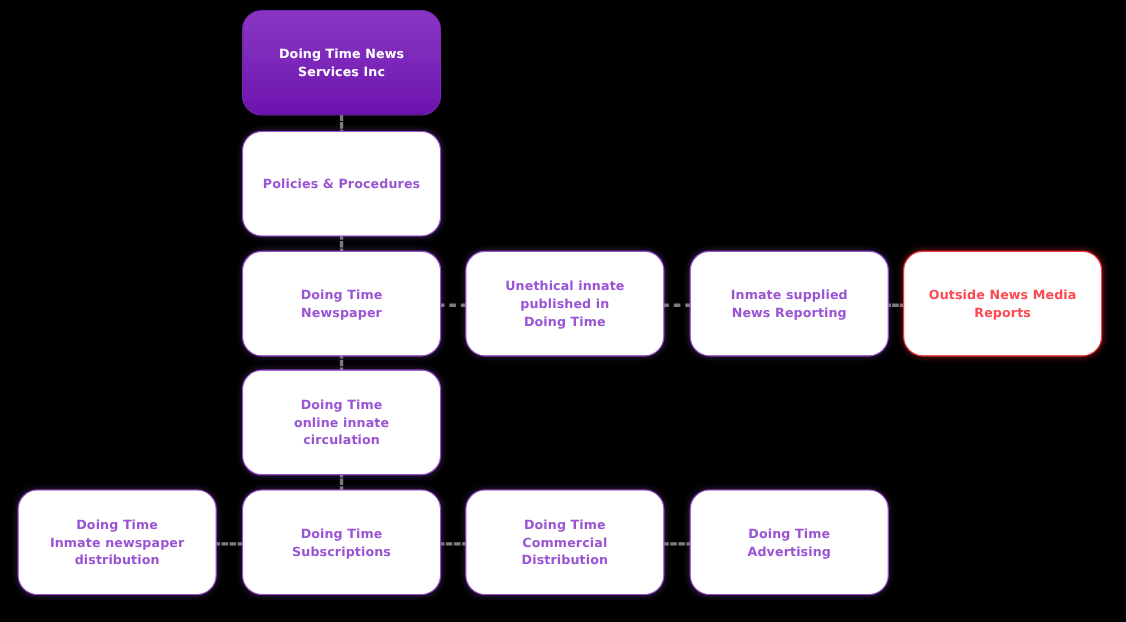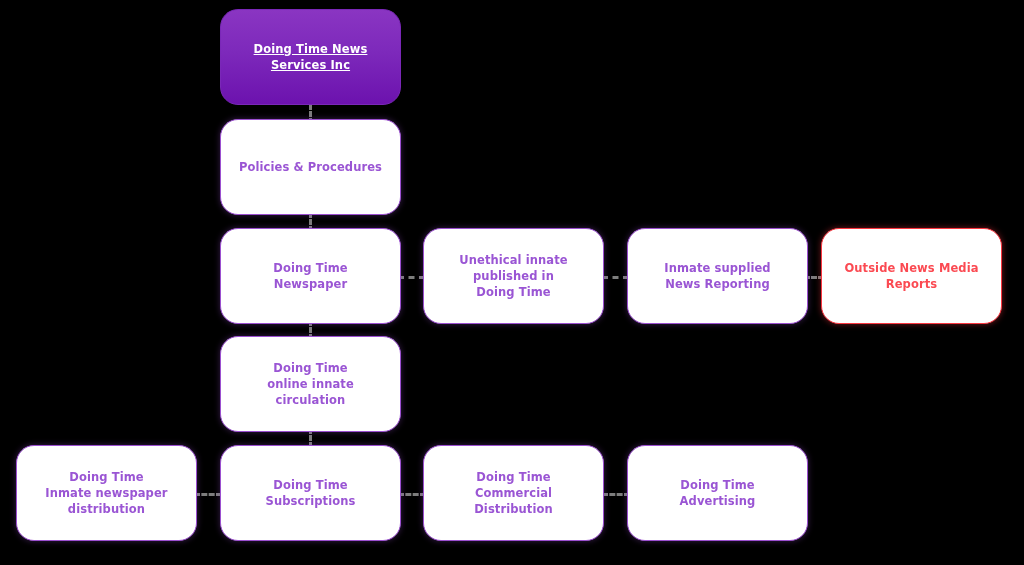--- a/index.html
+++ b/index.html
@@ -43,21 +43,20 @@
 
   
   .node.root {
     background: linear-gradient(180deg, #8a35c2 0%, #7d29bb 45%, #6c12ae 100%);
     border: 1px solid #7a27b8;
   }
   .node.root .label {
     color: #ffffff;
     font-weight: bold;
     font-size: 11.5px;
-    text-decoration: underline;
   }
 
   
   .node.card {
     background: #ffffff;
     border: 1.5px solid #9b4fd0;
     box-shadow: 0 0 6px rgba(155, 79, 208, 0.35);
   }
   .node.card .label {
     color: #9a55d4;

